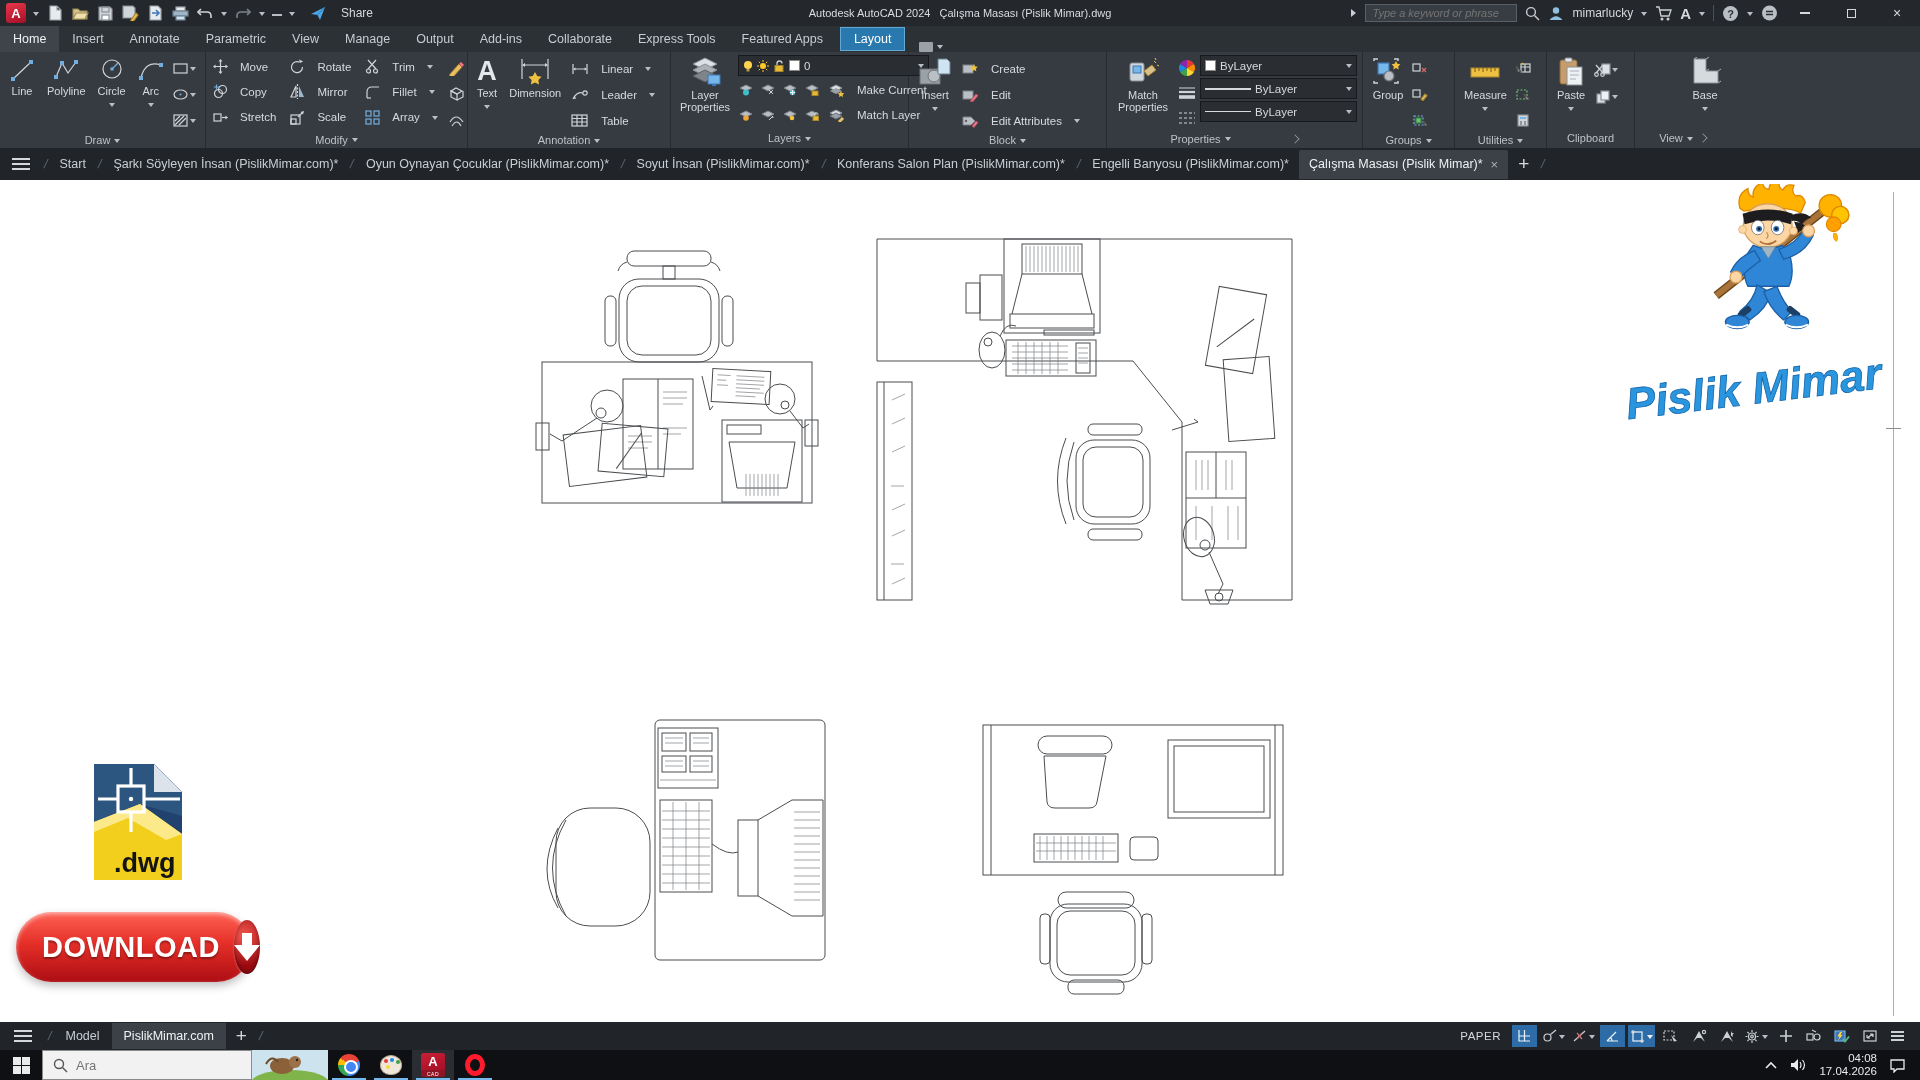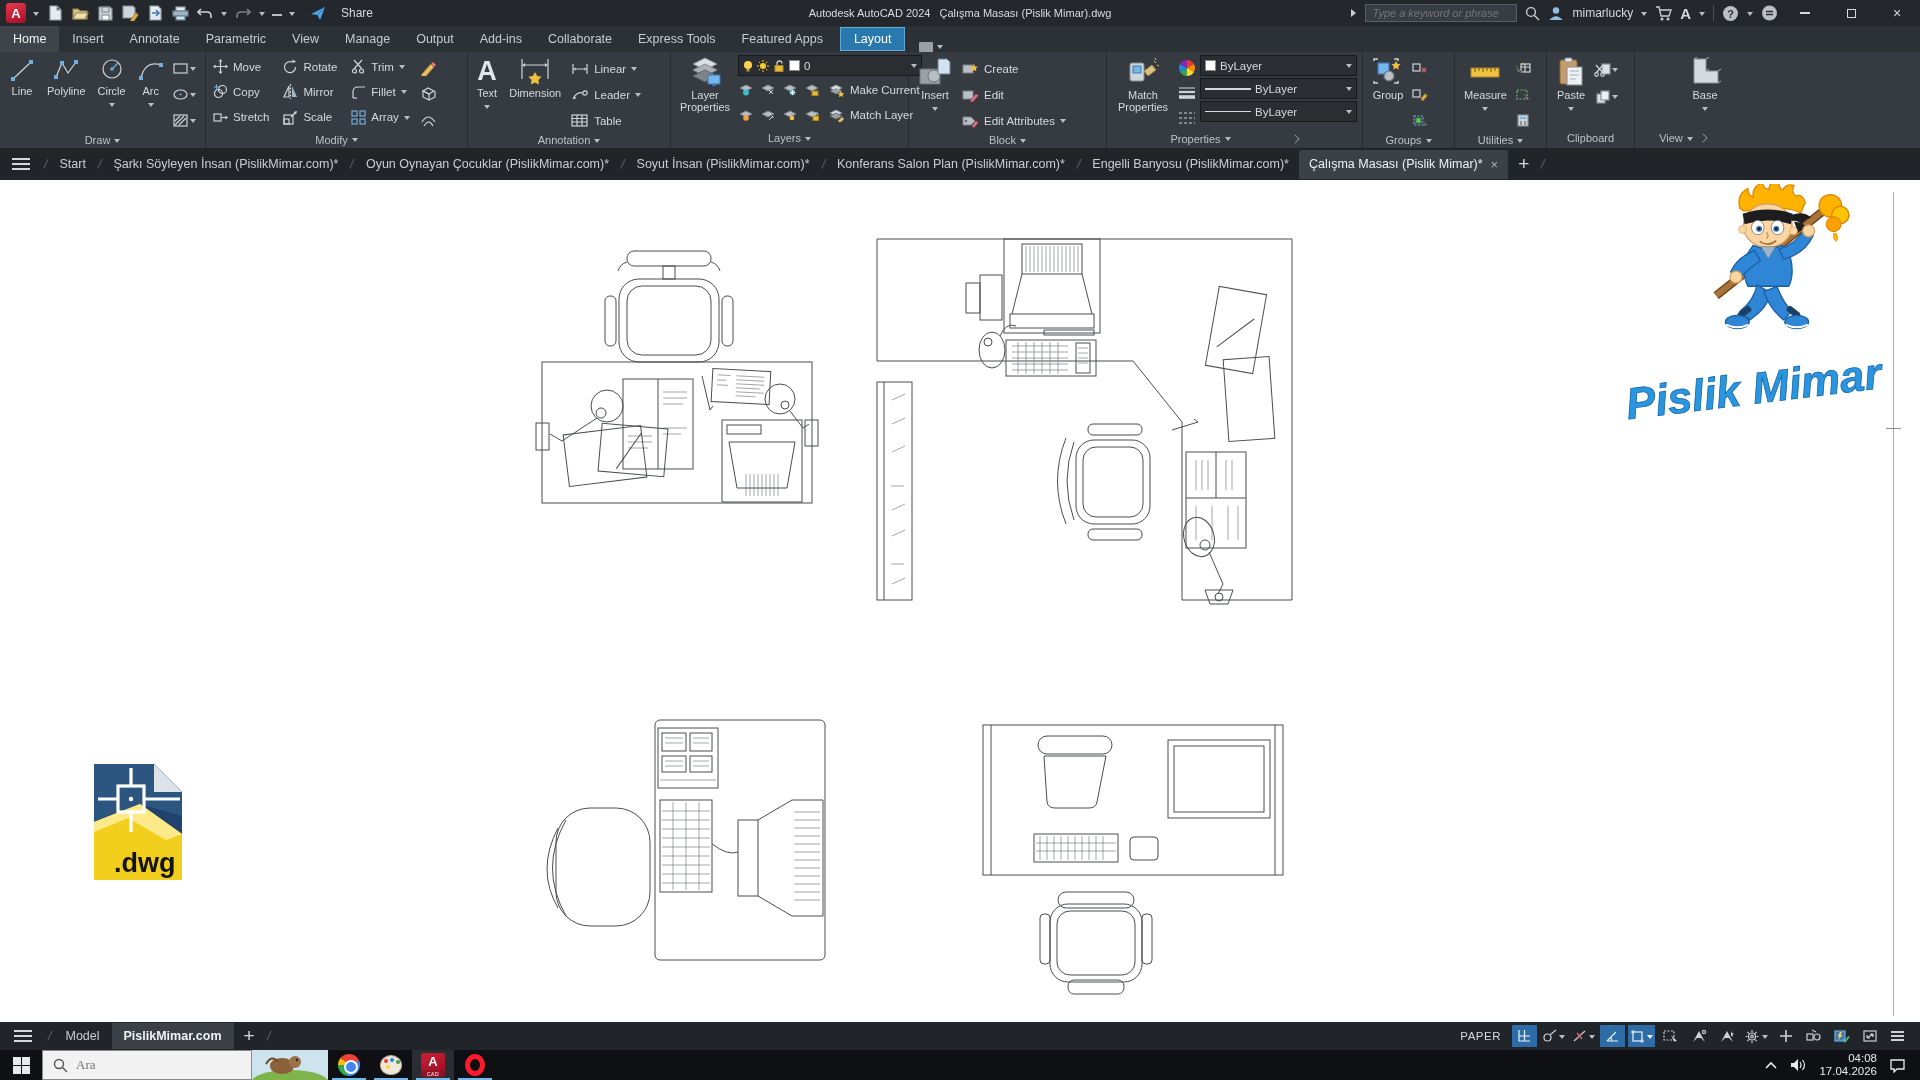--- a/index.html
+++ b/index.html
@@ -27,21 +27,21 @@
 .rtab.active{background:#3e444a;color:#f0f2f4}
 .rtab.layout{background:#2a79ae;border:1px solid #63a9d6;color:#fff;height:24px;margin:0 6px 1px 4px}
 .rtab-more{display:flex;align-items:center;gap:4px;padding:0 8px}
 .rtab-more .mini{width:14px;height:10px;background:#9aa1a7;border-radius:1px}
 
 #ribbon{position:absolute;top:52px;left:0;width:1920px;height:96px;background:#363b41;display:flex}
 .panel{height:96px;display:flex;flex-direction:column;border-right:1px solid #272b2f;flex:none}
 .pcontent{flex:1;display:flex;padding:3px 5px 0 5px;gap:4px}
 .plabel{height:20px;display:flex;align-items:center;justify-content:center;gap:4px;font-size:11px;color:#bcc2c8}
 .bb{display:flex;flex-direction:column;align-items:center;gap:2px;padding:2px 4px;font-size:11px;line-height:12px;text-align:center;color:#d6dadd}
-.sb{display:flex;align-items:center;gap:5px;font-size:11.5px;color:#d6dadd;height:23px;padding:0 2px;white-space:nowrap}
+.sb{display:flex;align-items:center;gap:12px;font-size:11.5px;color:#d6dadd;height:23px;padding:0 2px;white-space:nowrap}
 .sbi{display:flex;align-items:center;justify-content:center;height:23px}
 .icol{display:flex;flex-direction:column;justify-content:flex-start}
 .grid3{display:grid;grid-template-columns:auto auto auto;column-gap:10px}
 svg.lic{stroke:#cfd4d8;fill:none;stroke-width:1.2}
 .combo{display:flex;align-items:center;gap:4px;background:#2a2e33;border:1px solid #17191c;height:21px;padding:0 4px;color:#d6dadd;font-size:11.5px}
 .sw{width:11px;height:11px;background:#fff;border:1px solid #888;flex:none}
 .exp{width:8px;height:8px;border-right:1.4px solid #9aa1a7;border-bottom:1.4px solid #9aa1a7;margin-left:2px}
 
 #filetabs{position:absolute;top:148px;left:0;width:1920px;height:32px;background:#21252a;display:flex;align-items:center;color:#c9ced3;font-size:12.5px}
 .ham{width:18px;height:12px;border-top:2px solid #d5d9dc;border-bottom:2px solid #d5d9dc;position:relative;margin:0 12px}
@@ -59,33 +59,33 @@
 #scrollline{position:absolute;left:1893px;top:12px;width:1px;height:824px;background:#a9adb1}
 #scrolltick{position:absolute;left:1886px;top:248px;width:15px;height:1px;background:#8a8e92}
 #logo{position:absolute;left:1618px;top:4px}
 #dwgicon{position:absolute;left:88px;top:580px}
 #dlbtn{position:absolute;left:16px;top:732px;width:236px;height:70px;border-radius:36px;background:linear-gradient(180deg,#ff6355 0%,#e52f28 45%,#ad0d13 100%);box-shadow:inset 0 2px 4px rgba(255,255,255,.55),0 4px 8px rgba(0,0,0,.25);display:flex;align-items:center;padding-left:26px;gap:14px}
 #dlbtn .dltext{color:#fff;font-weight:bold;font-size:29px;letter-spacing:.5px;text-shadow:0 2px 2px rgba(0,0,0,.35)}
 #dlbtn .dlcirc{width:54px;height:54px;border-radius:50%;background:radial-gradient(circle at 35% 28%,#f2564c,#9c0a10 72%);box-shadow:inset 0 -2px 4px rgba(0,0,0,.4),0 1px 2px rgba(255,255,255,.4);display:flex;align-items:center;justify-content:center}
 
 #statusbar{position:absolute;top:1022px;left:0;width:1920px;height:28px;background:#21252a;display:flex;align-items:center;color:#c9ced3;font-size:12.5px}
 .ltab{padding:6px 12px;white-space:nowrap}
-.ltab.active{background:#3c4147;color:#f0f2f4;font-weight:bold}
+.ltab.active{background:#3c4147;color:#f0f2f4;font-weight:normal}
 #statusright{margin-left:auto;display:flex;align-items:center;gap:3px;padding-right:10px}
 .stbtn{min-width:25px;height:22px;display:flex;align-items:center;justify-content:center;gap:2px;padding:0 2px}
 .stbtn.on{background:#2e6ca8}
 .stbtn svg{stroke:#ccd1d5;fill:none;stroke-width:1.2}
 #paper{font-size:11.5px;letter-spacing:.5px;margin-right:8px;color:#d5d9dc}
 
 #taskbar{position:absolute;top:1050px;left:0;width:1920px;height:30px;background:#0e1013;display:flex;align-items:center;color:#e8eaec}
 .tbtile{width:42px;height:30px;display:flex;align-items:center;justify-content:center;position:relative}
 .runline{position:absolute;bottom:0;left:4px;right:4px;height:2px;background:#76b9ed}
 .tbtile.focus{background:#2a2e33}
 #tbsearch{width:210px;height:30px;background:#f2f2f2;border:1px solid #8a8a8a;display:flex;align-items:center;gap:8px;padding:0 10px;color:#555}
-#tbsearch input{border:none;background:transparent;font-size:13px;color:#a16207;width:150px;font-family:Liberation Serif, serif}
+#tbsearch input{border:none;background:transparent;font-size:13px;color:#a16207;width:150px;font-family:Liberation Sans, sans-serif}
 #widget{width:76px;height:30px;overflow:hidden}
 #tray{margin-left:auto;display:flex;align-items:center;gap:12px;padding-right:14px}
 #clock{text-align:right;font-size:11.5px;line-height:13px}
 .acadtile{width:24px;height:24px;border-radius:3px;overflow:hidden;display:flex;flex-direction:column}
 .acadtile .at{flex:1;background:linear-gradient(160deg,#d6284049,#a50f26);background-color:#c21d33;color:#fff;font-weight:bold;font-size:13px;display:flex;align-items:center;justify-content:center}
 .acadtile .ab{height:7px;background:#8f1426;color:#fff;font-size:5px;display:flex;align-items:center;justify-content:center;letter-spacing:.5px}
 .chrome{width:22px;height:22px;border-radius:50%;background:conic-gradient(from -50deg,#ea4335 0 33%,#4285f4 33% 66%,#34a853 66% 89%,#fbbc05 89% 100%);position:relative}
 .chrome:after{content:"";position:absolute;left:6px;top:6px;width:10px;height:10px;border-radius:50%;background:#4285f4;border:2px solid #fff}
 .opera{width:20px;height:22px;border-radius:50%;border:5px solid #ff1b2d}
 .palette{width:22px;height:20px;border-radius:50% 50% 45% 45%;background:#efe7da;border:1px solid #b9a98f;position:relative}
@@ -994,20 +994,28 @@
       <path d="M6,62 L52,44 94,74 V120 H6 Z" fill="#f2cf1d"></path>
       <path d="M6,62 L52,44 94,74 78,80 40,58 6,72 Z" fill="#fbe98a"></path>
       <g stroke="#fff" fill="none" stroke-width="3.2">
         <rect x="30" y="26" width="26" height="26"></rect>
         <path d="M43,8 V26 M43,52 V72 M10,39 H30 M56,39 H92"></path>
       </g>
       <circle cx="43" cy="39" r="2.2" fill="#fff"></circle>
       <text x="26" y="112" font-family="Liberation Sans, sans-serif" font-weight="bold" font-size="27" fill="#131313">.dwg</text>
     </svg>
 
+    <div id="dlbtn">
+      <span class="dltext">DOWNLOAD</span>
+      <span class="dlcirc">
+        <svg width="26" height="28" viewBox="0 0 26 28">
+            <path d="M8,0 h10 v12 h8 L13,28 0,12 h8 Z" fill="#fff"></path>
+          </svg>
+      </span>
+    </div>
   </div>
 
   <div id="statusbar">
     <span class="ham" style="margin:0 14px"></span>
     <span class="fsep">/</span>
     <span class="ltab">Model</span>
     <span class="ltab active">PislikMimar.com</span>
     <span class="fplus">+</span>
     <span class="fsep">/</span>
     <div id="statusright">

